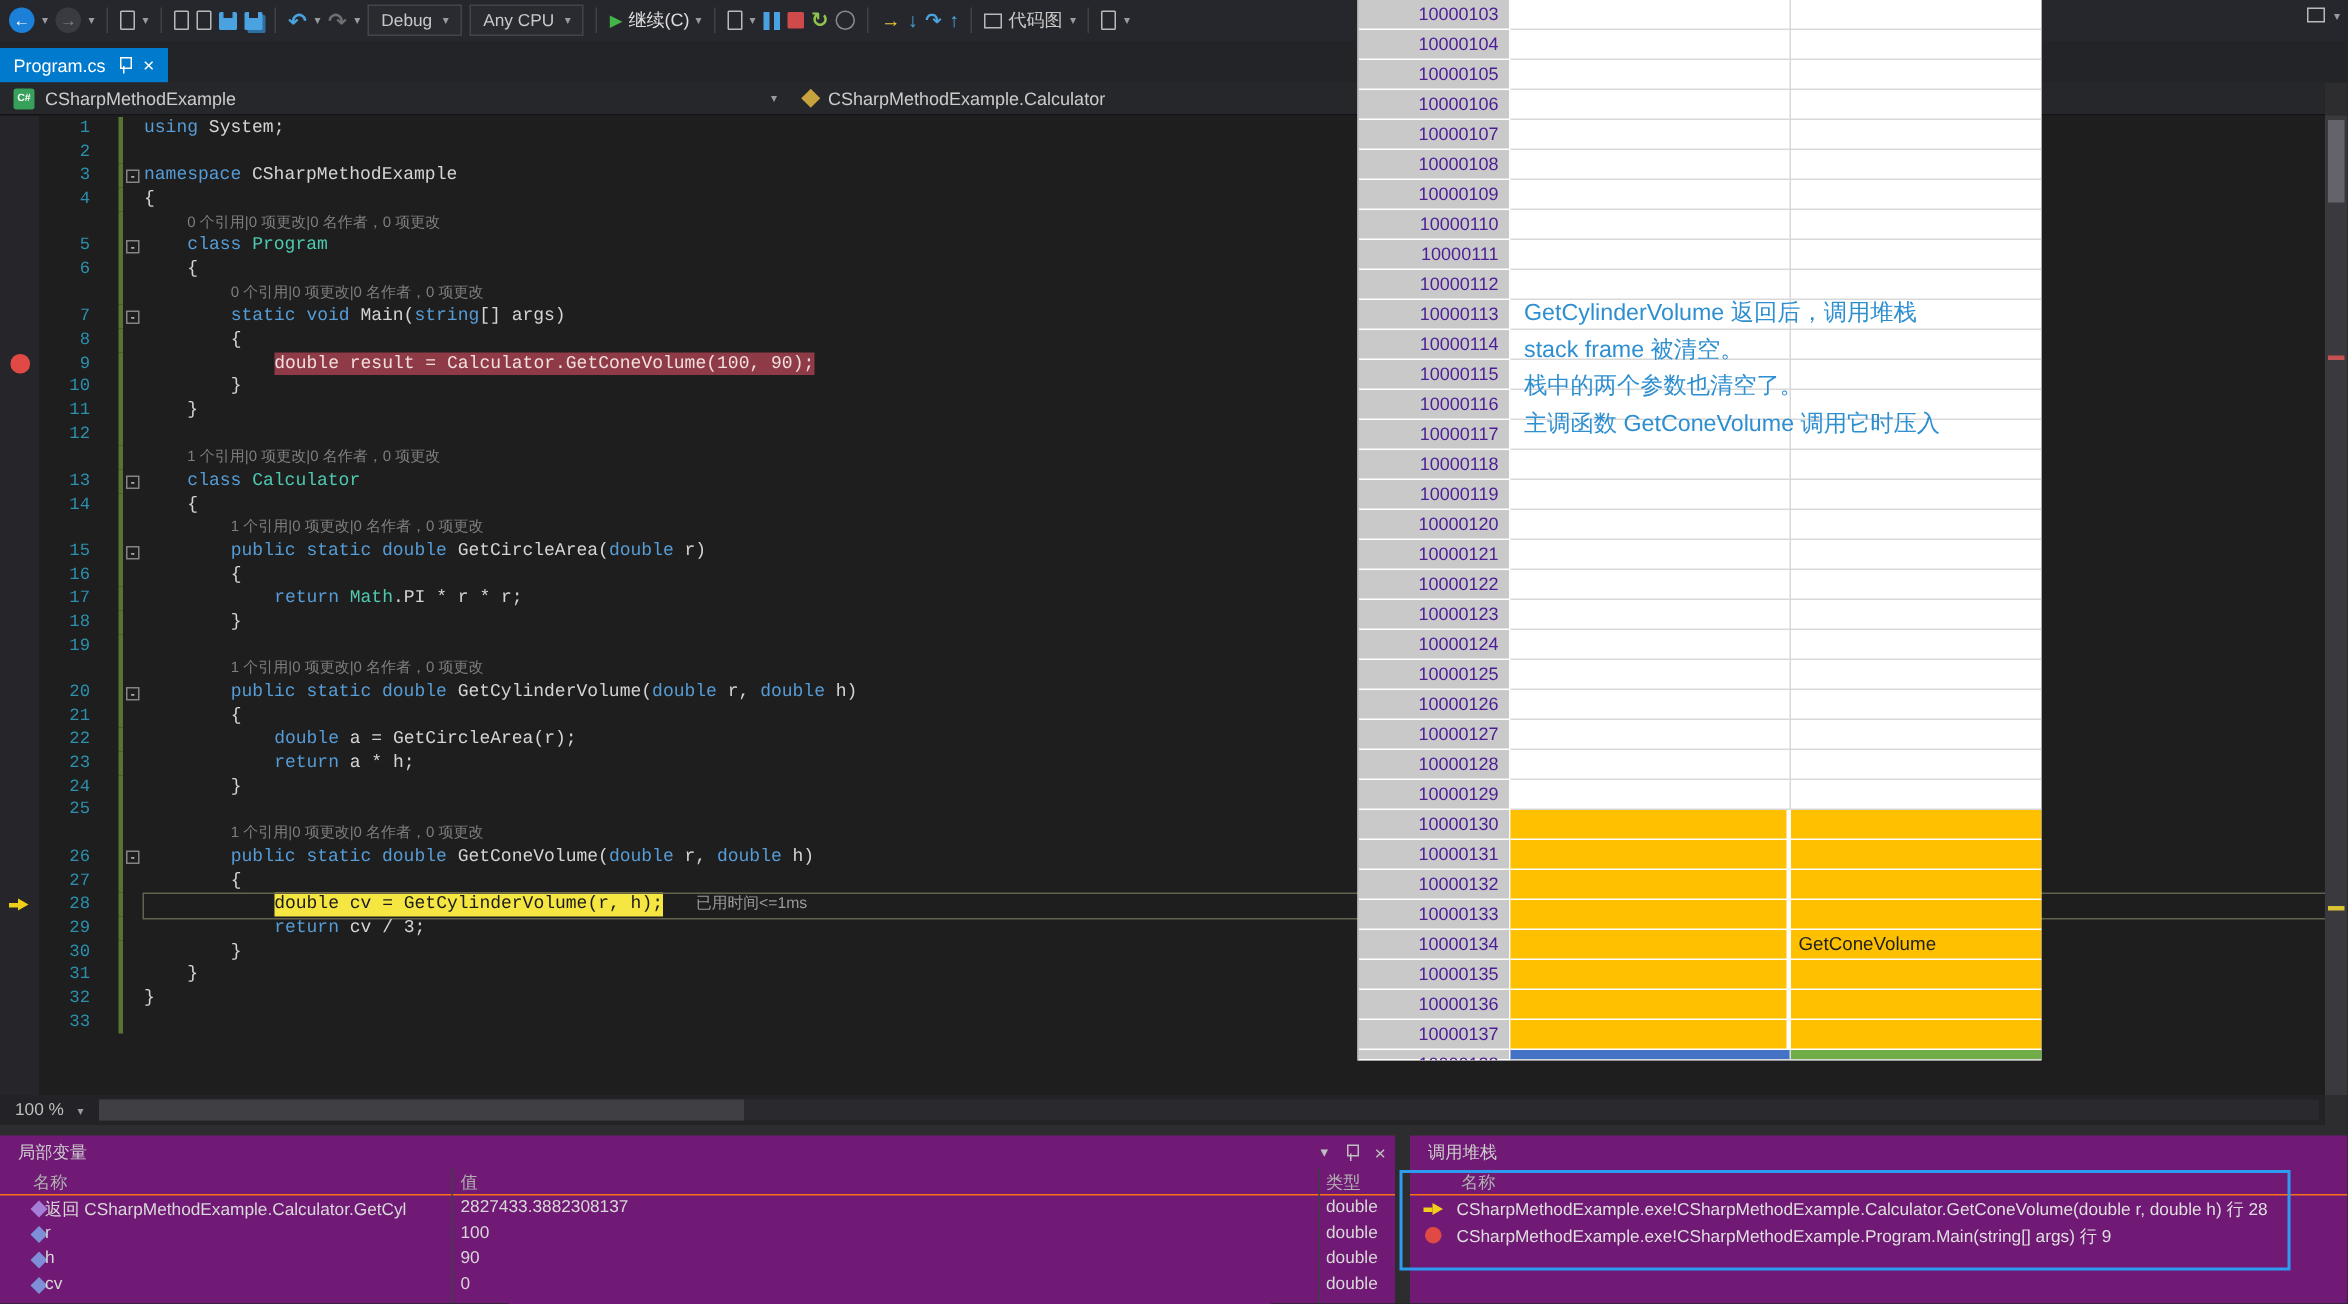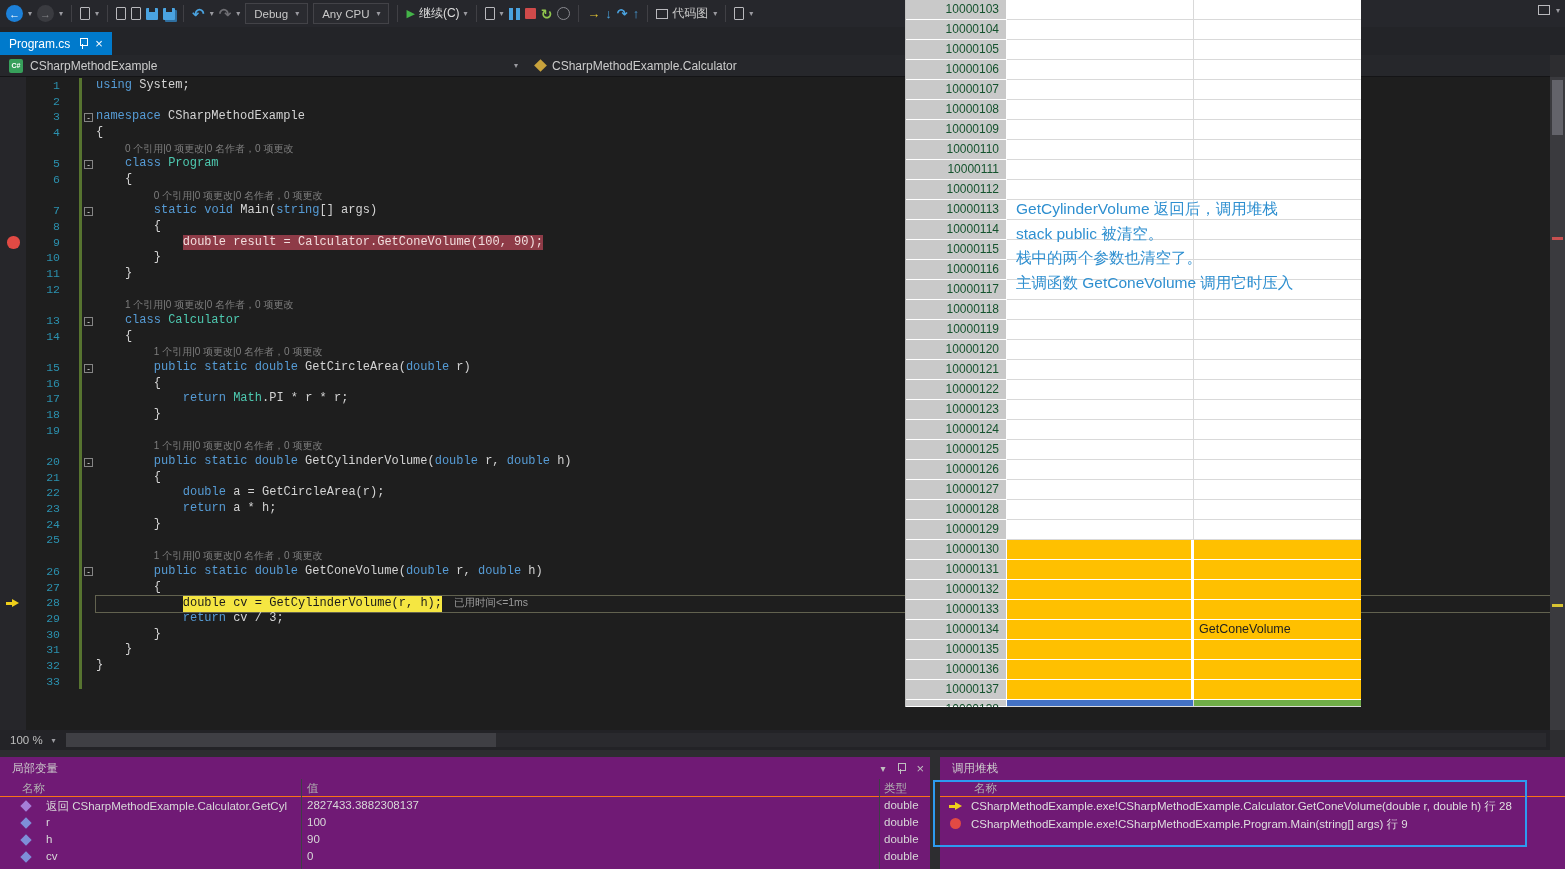--- a/index.html
+++ b/index.html
@@ -61,21 +61,21 @@
 .outl{position:absolute;left:84px;top:3.5px;width:9px;height:9px;border:1px solid #858585;color:#C8C8C8;
   font:700 8px/7px "Liberation Sans",sans-serif;text-align:center;background:#1E1E1E}
 .ctext{position:absolute;left:96px;top:0;height:100%}
 .ctext.cl{font-family:"Liberation Sans",sans-serif;font-size:10px;color:#7E7E7E;line-height:16px}
 .sk{color:#569CD6}.st{color:#4EC9B0}.sn{color:#B5CEA8}.sp{color:#D4D4D4}
 .hl{display:inline-block;height:15.68px}
 .hlr{background:#8E3B47}
 .hlr span{color:#F1DEDE}
 .hly{background:#F5E642}
 .hly span{color:#1B1B1B}
-.pt{color:#9B9B9B;font-family:"Liberation Sans",sans-serif;font-size:10.5px;margin-left:12px}
+.pt{color:#9B9B9B;font-family:"Liberation Sans",sans-serif;font-size:10.5px;margin-left:22px}
 .bp-dot{position:absolute;left:7px;top:1.5px;width:12.5px;height:12.5px;border-radius:50%;background:#E14A44}
 .cur-arrow{position:absolute;left:6px;top:4px;width:14px;height:8px}
 .cur-arrow::before{content:"";position:absolute;left:0;top:2.5px;width:6px;height:3px;background:#EFCF1A}
 .cur-arrow::after{content:"";position:absolute;left:6px;top:0;border-left:7px solid #EFCF1A;border-top:4px solid transparent;border-bottom:4px solid transparent}
 
 .vscroll{position:absolute;right:0;top:77px;width:15px;height:653px;background:#3A3A3E;z-index:2}
 .vthumb{position:absolute;left:2px;top:3px;width:11px;height:55px;background:#63636A}
 .vmark-red{position:absolute;left:2px;top:160px;width:11px;height:3px;background:#C75050}
 .vmark-yel{position:absolute;left:2px;top:527px;width:11px;height:3px;background:#D8C432}
 .zoomstrip{position:absolute;left:0;top:730px;width:1550px;height:20px;background:#232327;z-index:2}
@@ -91,34 +91,34 @@
 .ph-x{font-size:13px}
 .colhead{height:18px;border-bottom:1px solid #f97316;position:relative;font-size:11.5px;color:#B0B0B0}
 .lcol-name{position:absolute;left:22px;top:2px}
 .lcol-val{position:absolute;left:307px;top:2px}
 .lcol-typ{position:absolute;left:884px;top:2px}
 .cshead-name{position:absolute;left:34px;top:2px}
 .vline{position:absolute;top:22px;bottom:0;width:1px;background:#3F3F46}
 .lrow{position:relative;height:17px;font-size:11.5px;color:#D8D8D8}
 .var-icon{position:absolute;left:22px;top:4.5px;width:8px;height:8px;background:#7E8FD8;transform:rotate(45deg)}
 .var-icon.ret{background:#A57ED8}
-.lname{position:absolute;left:46px;width:258px;top:1.5px;overflow:hidden;white-space:nowrap}
+.lname{position:absolute;left:30px;width:258px;top:1.5px;overflow:hidden;white-space:nowrap}
 .lval{position:absolute;left:307px;width:566px;top:1.5px;overflow:hidden;white-space:nowrap}
 .ltyp{position:absolute;left:884px;top:1.5px}
 .csrow{position:relative;height:17.5px;font-size:11.5px;color:#DFDFDF}
 .csrow .cur-arrow{left:9px;top:5px}
 .csrow .bp-dot{left:10px;top:3.5px;width:11px;height:11px}
 .cstext{position:absolute;left:31px;top:2px;white-space:nowrap;overflow:hidden;right:4px}
 .cs-focus-box{position:absolute;left:933px;top:780px;width:594px;height:67px;border:2px solid #2D9BF0;z-index:40;pointer-events:none}
 
 .memoverlay{position:absolute;left:905px;top:0;width:456px;height:707px;z-index:50;overflow:hidden;
   border-left:1px solid #BFBFBF;font-family:"Liberation Sans","DejaVu Sans",sans-serif;background:#FFF}
 .mrow{position:relative;width:456px;height:20px;display:flex}
 .mrow.partial{height:7px;overflow:hidden}
-.maddr{width:101px;background:#C9C9C9;color:#14532d;font-size:12px;line-height:19px;text-align:right;
+.maddr{width:101px;background:#C9C9C9;color:#4c1d95;font-size:12px;line-height:19px;text-align:right;
   padding-right:7px;border-bottom:1px solid #FFF;border-right:1px solid #FFF}
 .mcell{background:#FFF;border-bottom:1px solid #D9D9D9}
 .mid{width:187px;border-right:1px solid #D9D9D9}
 .rightc{width:167px;font-size:12.5px;line-height:19px;color:#1F1F1F;padding-left:5px}
 .mid.orange{border-right:3px solid #FFF;border-bottom-color:#FFF}
 .rightc.orange{border-bottom-color:#FFF}
 .annot{position:absolute;left:110px;top:197px;z-index:60}
 .aline{font-size:15.5px;line-height:24.6px;color:#2E8FD0;white-space:nowrap}
 </style>
 </head>
@@ -529,19 +529,19 @@
           <span class="mcell rightc orange" style="background: rgb(255, 192, 0);"></span>
         </div>
         <div class="mrow partial">
           <span class="maddr">10000138</span>
           <span class="mcell mid" style="background: rgb(68, 114, 196);"></span>
           <span class="mcell rightc" style="background: rgb(112, 173, 71);"></span>
         </div>
       </div>
     <div class="annot" id="annot">
         <div class="aline">GetCylinderVolume 返回后，调用堆栈</div>
-        <div class="aline">stack public 被清空。</div>
+        <div class="aline">stack frame 被清空。</div>
         <div class="aline">栈中的两个参数也清空了。</div>
         <div class="aline">主调函数 GetConeVolume 调用它时压入</div>
       </div>
   </div>
 
 </div>
 
 </body></html>

